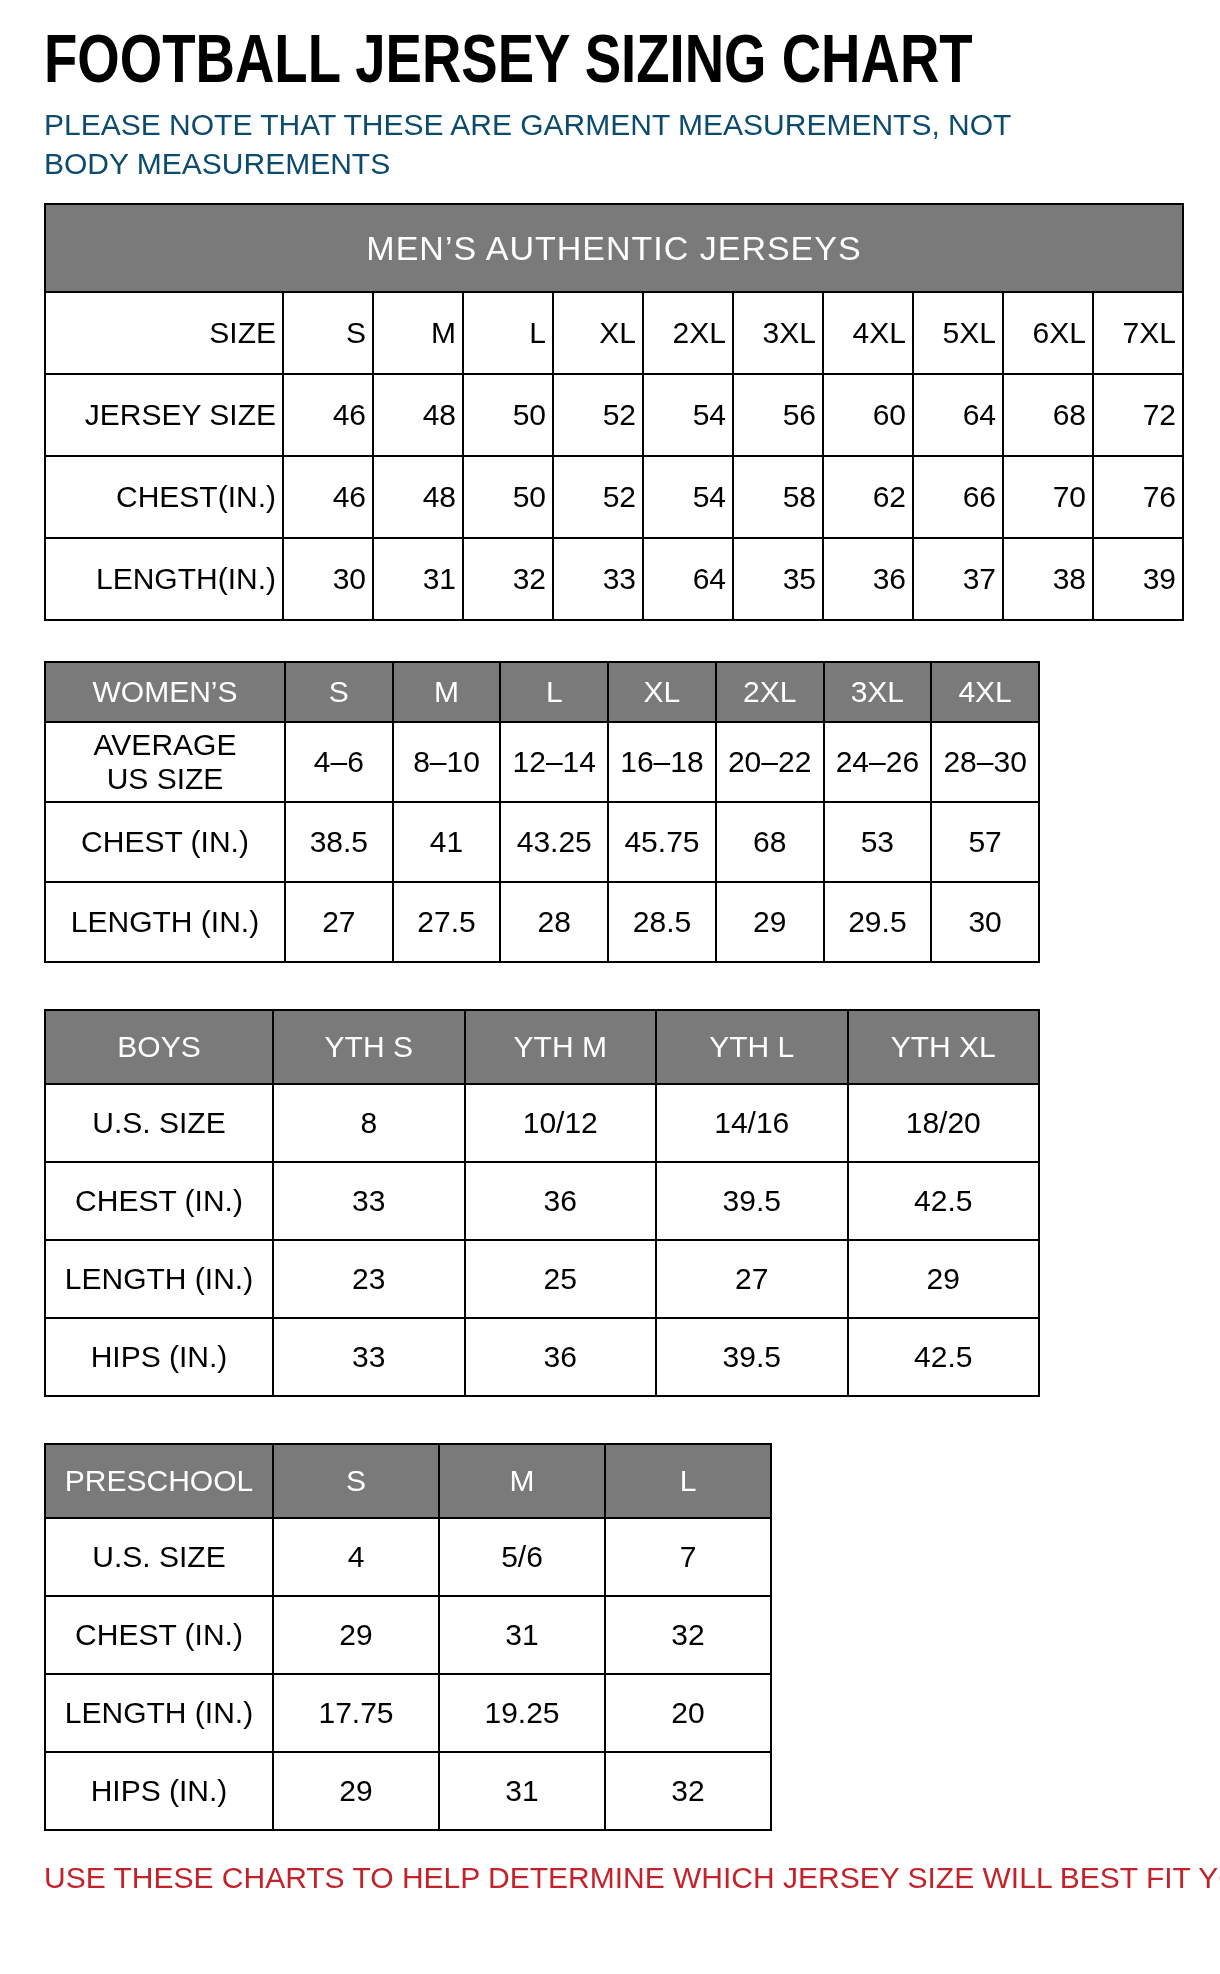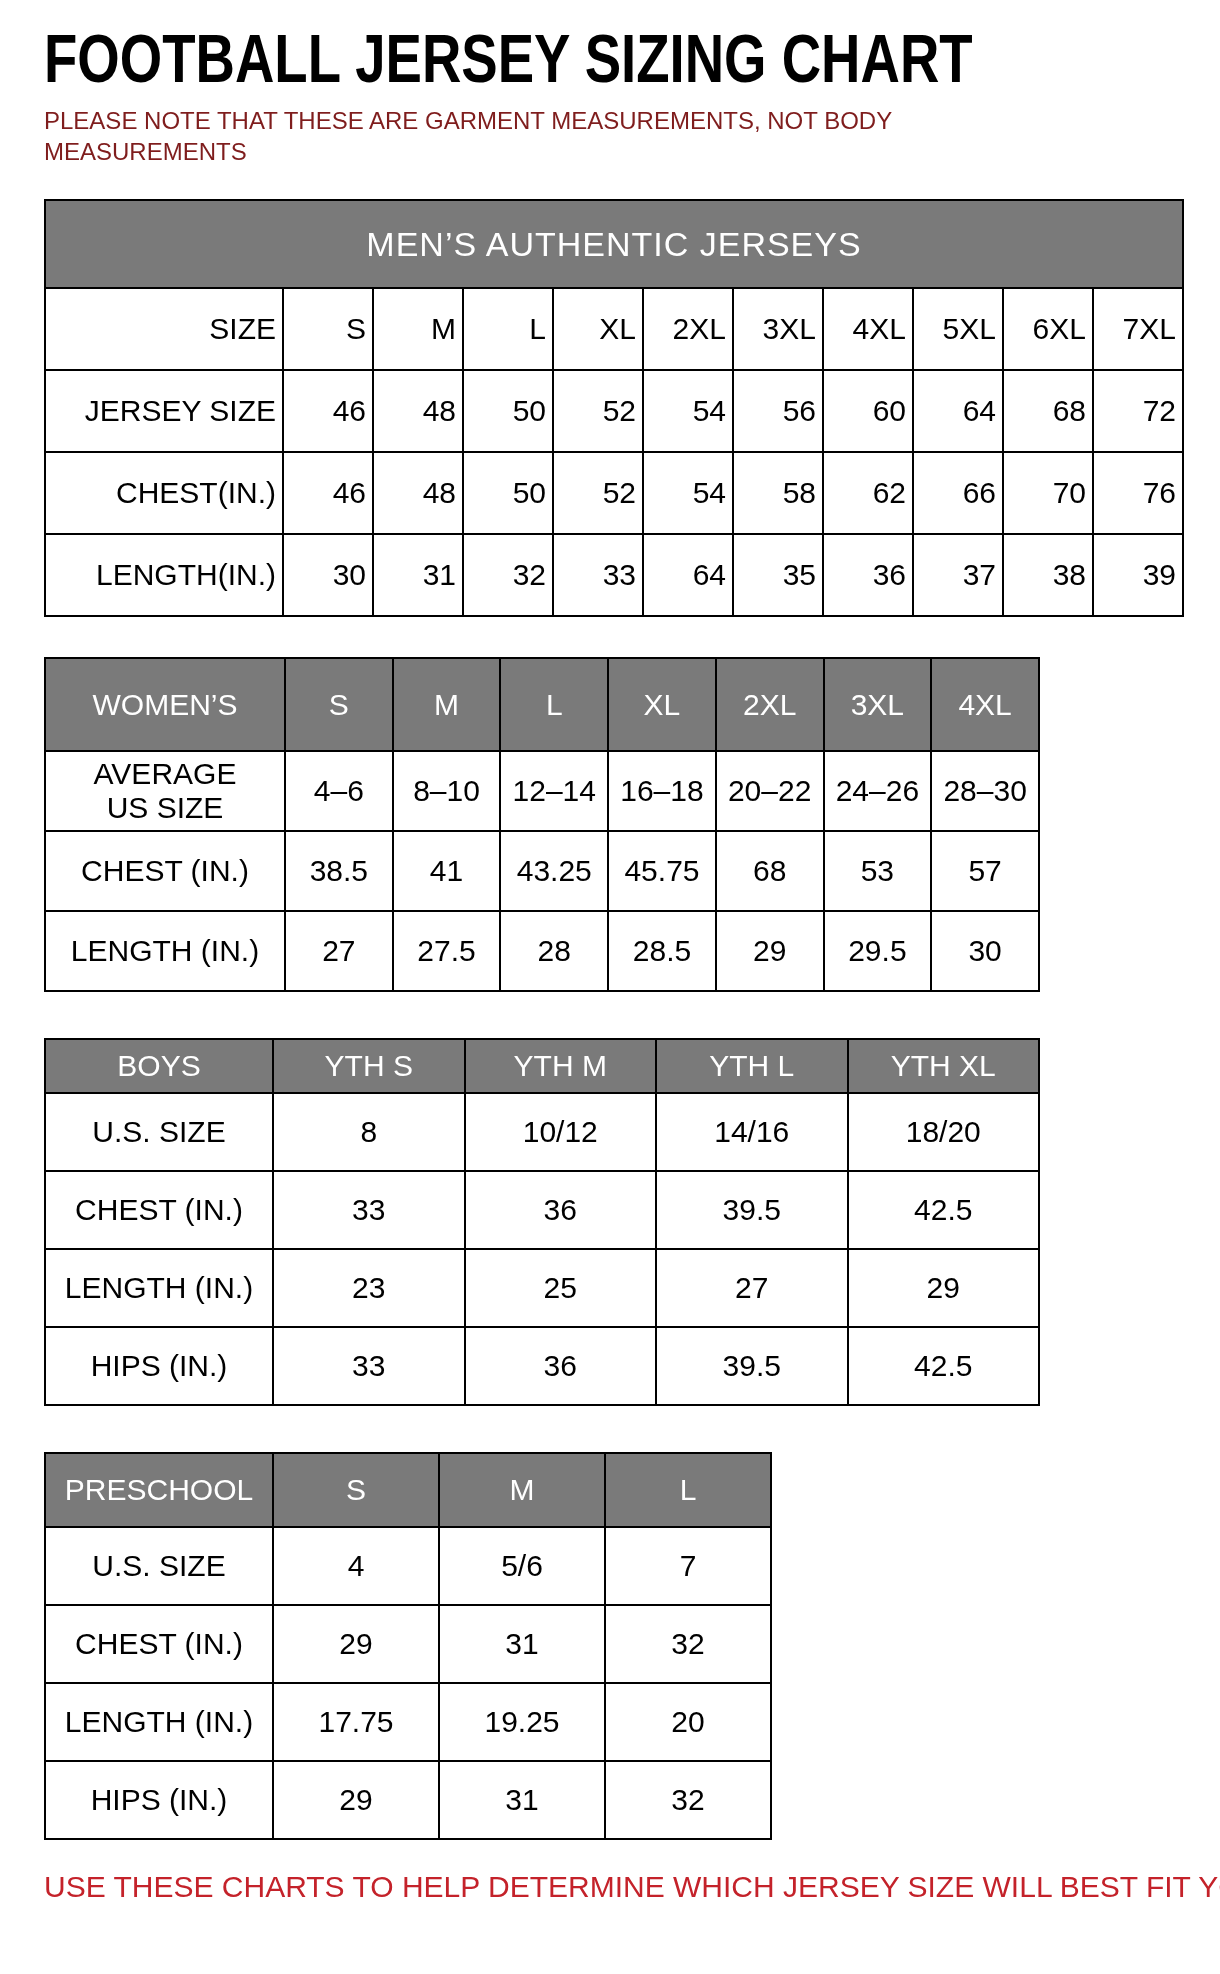--- a/index.html
+++ b/index.html
@@ -17,25 +17,25 @@
     font-size: 62px;
     font-weight: bold;
     letter-spacing: 0px;
     white-space: nowrap;
     transform: scale(0.88, 1.12);
     transform-origin: left top;
     margin: 6px 0 0 0;
     line-height: 1.05;
   }
   .note {
-    color: #7f1d1d;
-    font-size: 24px;
+    color: #0c4a6e;
+    font-size: 30px;
     line-height: 1.3;
     max-width: 1010px;
-    margin: 18px 0 32px 0;
+    margin: 18px 0 20px 0;
   }
   table {
     border-collapse: collapse;
     table-layout: fixed;
   }
   th, td {
     border: 2px solid #000000;
     text-align: center;
     vertical-align: middle;
     font-size: 30px;
@@ -52,25 +52,25 @@
     letter-spacing: 1px;
     text-align: center;
   }
   td.label { white-space: pre-line; }
 
   .tbl-mens { width: 1140px; margin-bottom: 40px; }
   .tbl-mens thead th { height: 88px; }
   .tbl-mens tbody td { height: 82px; text-align: right; }
 
   .tbl-womens { width: 996px; margin-bottom: 46px; }
-  .tbl-womens thead th { height: 93px; }
+  .tbl-womens thead th { height: 60px; }
   .tbl-womens tbody td { height: 80px; }
 
   .tbl-boys { width: 996px; margin-bottom: 46px; }
-  .tbl-boys thead th { height: 54px; }
+  .tbl-boys thead th { height: 74px; }
   .tbl-boys tbody td { height: 78px; }
 
   .tbl-preschool { width: 728px; margin-bottom: 30px; }
   .tbl-preschool thead th { height: 74px; }
   .tbl-preschool tbody td { height: 78px; }
 
   .footer-note {
     color: #c4222a;
     font-size: 30px;
     white-space: nowrap;

